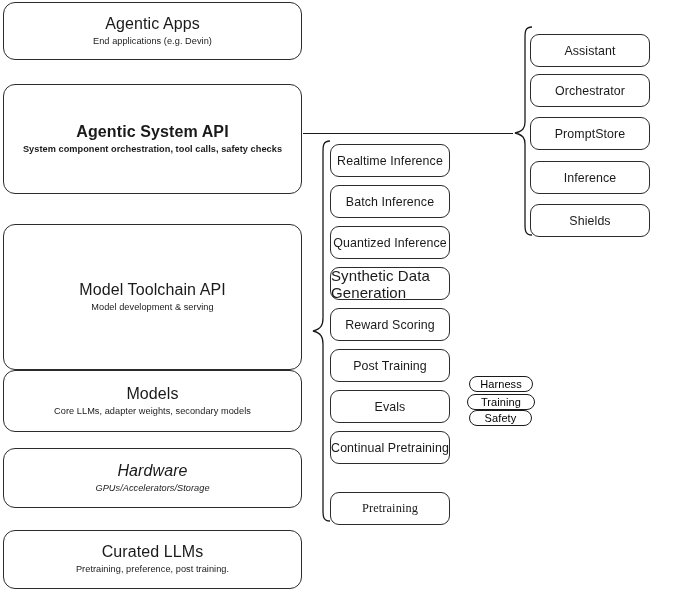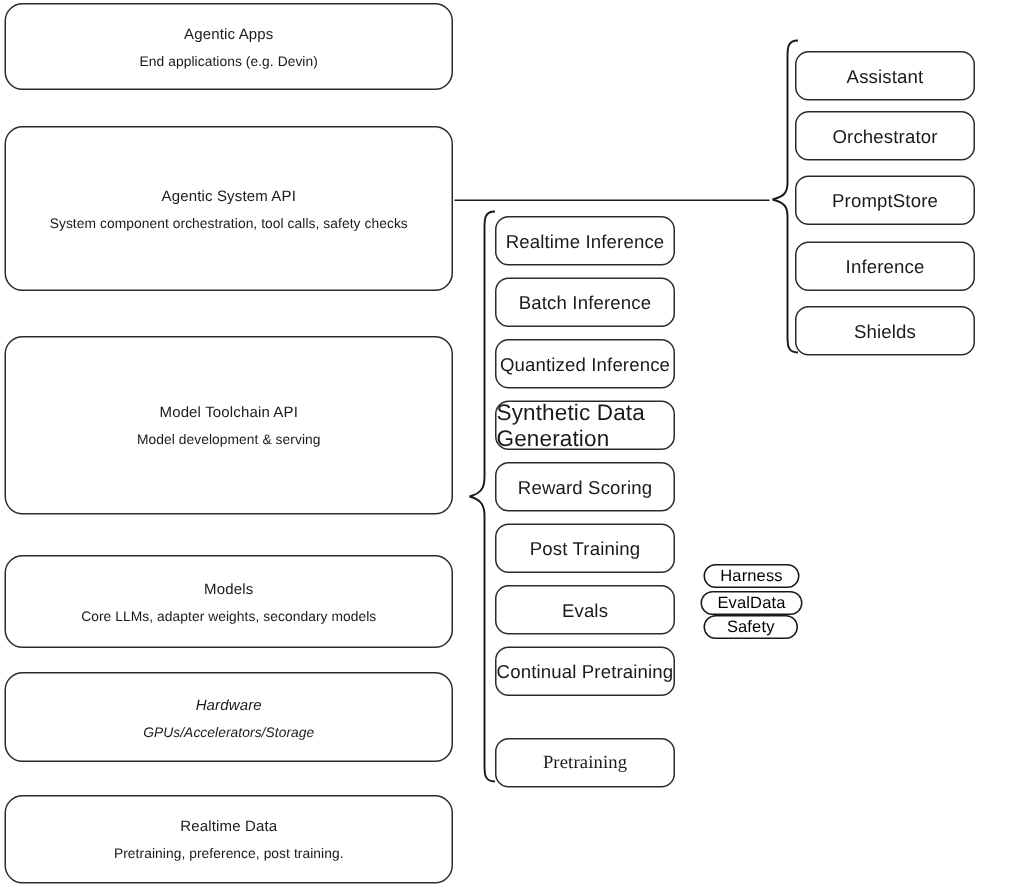--- a/index.html
+++ b/index.html
@@ -27,21 +27,21 @@
     border-radius: 12px;
     background: #ffffff;
     display: flex;
     flex-direction: column;
     align-items: center;
     justify-content: center;
     text-align: center;
     padding: 0 8px;
   }
   .stack-title {
-    font-size: 10px;
+    font-size: 16px;
     line-height: 17px;
     color: #1a1a1a;
     letter-spacing: 0.1px;
   }
   .stack-sub {
     font-size: 9.2px;
     line-height: 13px;
     color: #1a1a1a;
     margin-top: 3px;
     letter-spacing: 0.05px;
@@ -103,42 +103,42 @@
 </head>
 <body>
 
 <div id="canvas">
 
   <div class="stack-box" style="left:3px; top:2px; width:299px; height:58px;">
     <div class="stack-title">Agentic Apps</div>
     <div class="stack-sub">End applications (e.g. Devin)</div>
   </div>
 
-  <div class="stack-box" style="left:3px; top:84px; width:299px; height:110px;">
+  <div class="stack-box" style="left:3px; top:84px; width:299px; height:110px;font-weight:bold;">
     <div class="stack-title">Agentic System API</div>
     <div class="stack-sub">System component orchestration, tool calls, safety checks</div>
   </div>
 
-  <div class="stack-box" style="left:3px; top:224px; width:299px; height:119px;">
+  <div class="stack-box" style="left:3px; top:224px; width:299px; height:146px;">
     <div class="stack-title">Model Toolchain API</div>
     <div class="stack-sub">Model development &amp; serving</div>
   </div>
 
   <div class="stack-box" style="left:3px; top:370px; width:299px; height:62px;">
     <div class="stack-title">Models</div>
     <div class="stack-sub">Core LLMs, adapter weights, secondary models</div>
   </div>
 
   <div class="stack-box" style="left:3px; top:448px; width:299px; height:60px;font-style:italic;">
     <div class="stack-title">Hardware</div>
     <div class="stack-sub">GPUs/Accelerators/Storage</div>
   </div>
 
   <div class="stack-box" style="left:3px; top:530px; width:299px; height:59px;">
-    <div class="stack-title">Realtime Data</div>
+    <div class="stack-title">Curated LLMs</div>
     <div class="stack-sub">Pretraining, preference, post training.</div>
   </div>
 
   <div class="connector" style="left:303px; top:133px; width:210px;"></div>
 
   <svg class="brace" style="left:309px; top:140px;" width="22" height="382" viewBox="0 0 22 382">
     <path d="M21 1 C14 1, 14 6, 14 12 L14 178 C14 185, 12 189, 4 191 C12 193, 14 197, 14 204 L14 370 C14 376, 14 381, 21 381"></path>
   </svg>
 
   <svg class="brace" style="left:511px; top:26px;" width="22" height="210" viewBox="0 0 22 210">
@@ -158,21 +158,21 @@
   <div class="cap-box" style="left:330px; top:349px;">Post Training</div>
 
   <div class="cap-box" style="left:330px; top:390px;">Evals</div>
 
   <div class="cap-box" style="left:330px; top:431px;">Continual Pretraining</div>
 
   <div class="cap-box" style="left:330px; top:492px;font-family:Liberation Serif, serif;">Pretraining</div>
 
   <div class="pill" style="left:469px; top:376px; width:64px; height:16px;">Harness</div>
 
-  <div class="pill" style="left:467px; top:394px; width:68px; height:16px;">EvalData</div>
+  <div class="pill" style="left:467px; top:394px; width:68px; height:16px;">Training</div>
 
   <div class="pill" style="left:469px; top:410px; width:63px; height:16px;">Safety</div>
 
   <div class="cap-box" style="left:530px; top:34px;">Assistant</div>
 
   <div class="cap-box" style="left:530px; top:74px;">Orchestrator</div>
 
   <div class="cap-box" style="left:530px; top:117px;">PromptStore</div>
 
   <div class="cap-box" style="left:530px; top:161px;">Inference</div>

